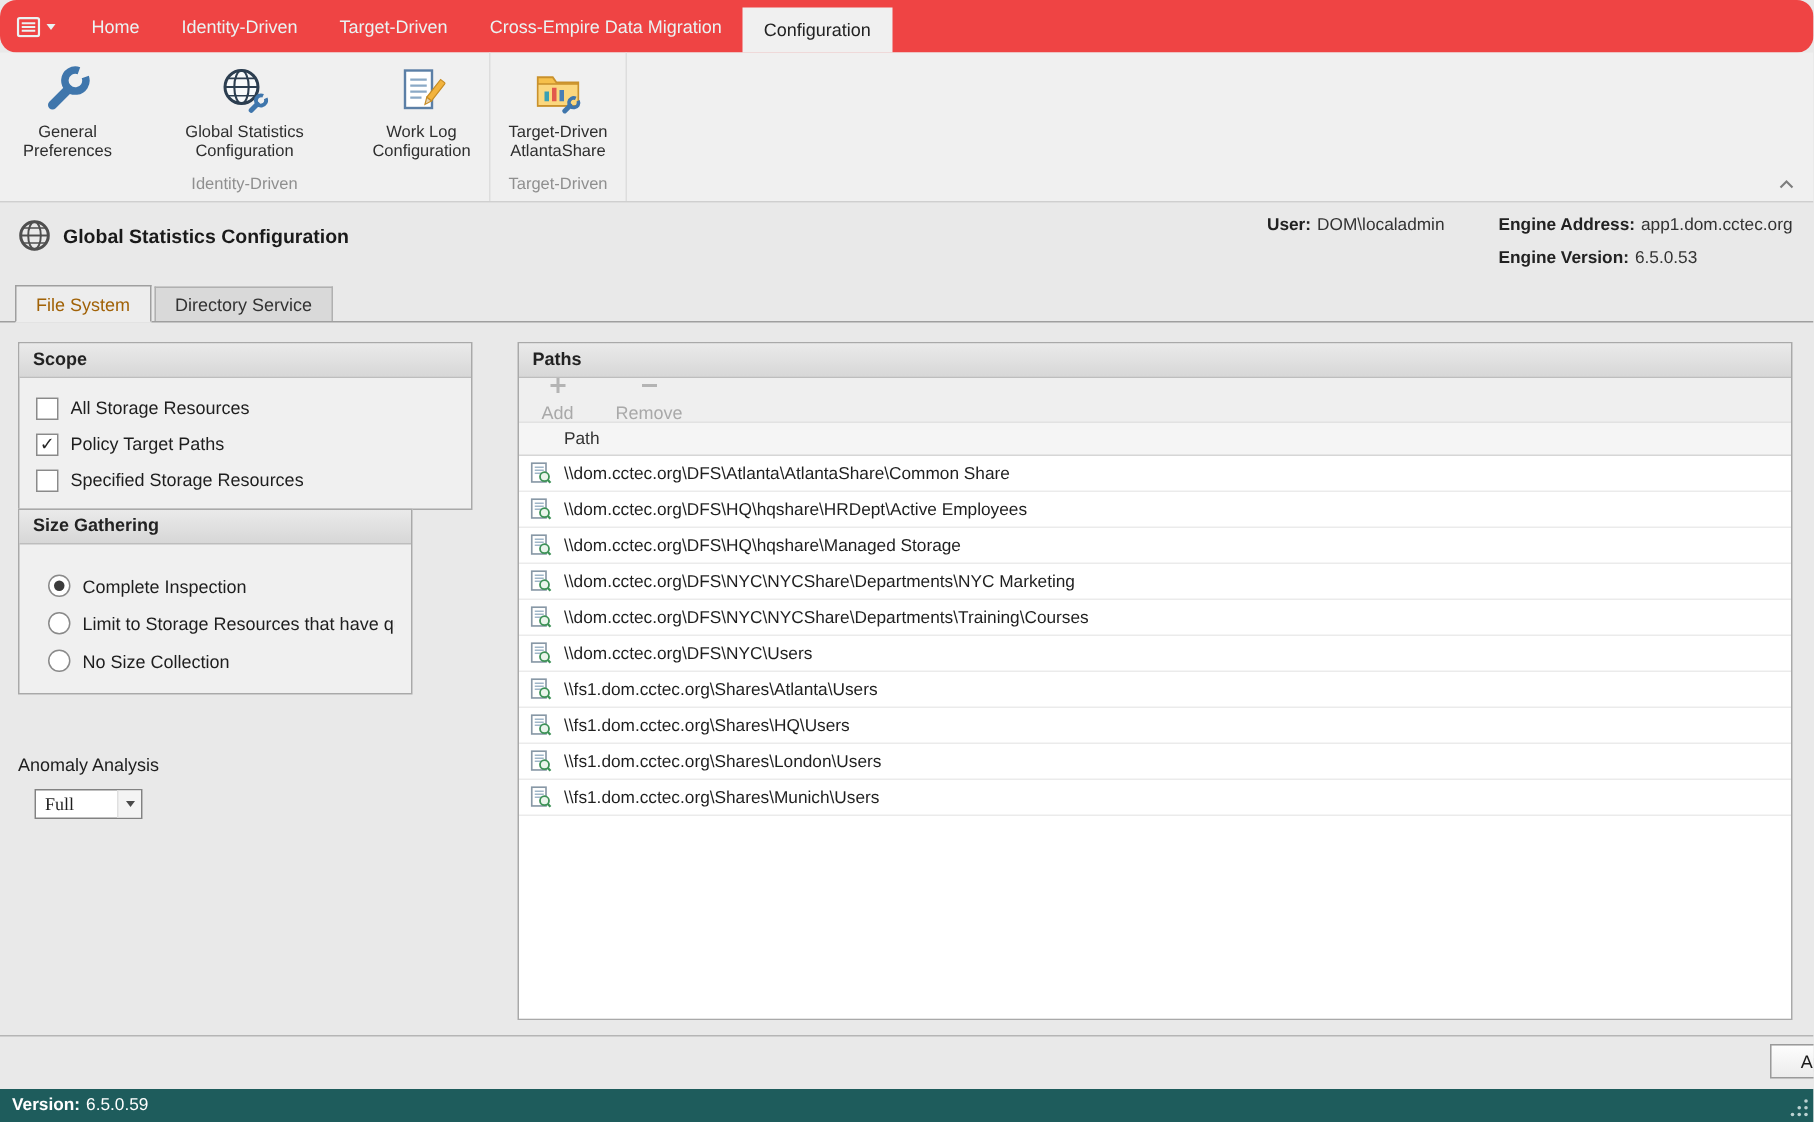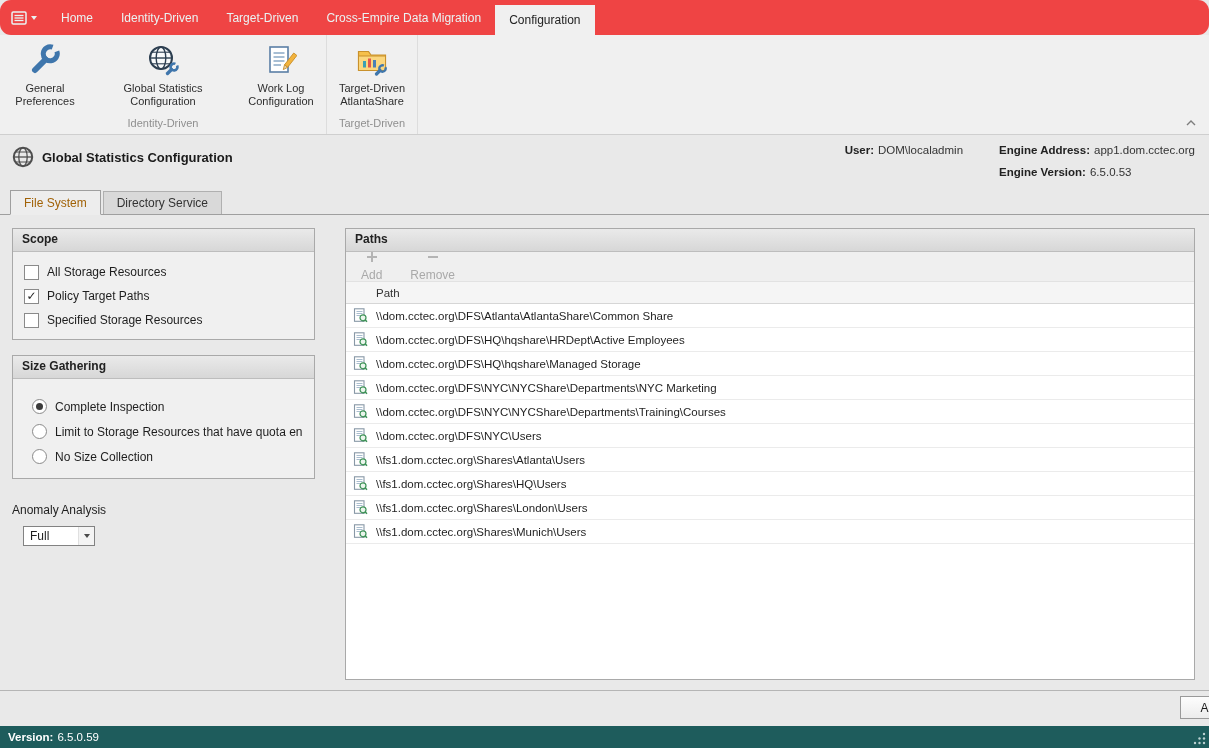--- a/index.html
+++ b/index.html
@@ -35,34 +35,34 @@
   .tab-strip{position:absolute;top:190px;left:0;right:0;height:25px;display:flex;align-items:flex-end;padding-left:10px;border-bottom:1px solid #9f9f9f;box-sizing:border-box;}
   .doc-tab{height:22px;display:flex;align-items:center;padding:0 13px;margin-right:2px;font-size:12px;background:#d9d9d9;border:1px solid #b0b0b0;border-bottom:none;color:#333;}
   .doc-tab.active{background:#ededed;border:1px solid #9f9f9f;border-bottom:1px solid #ededed;margin-bottom:-1px;height:23px;color:#a16207;}
 
   
   .workspace{position:absolute;top:215px;left:0;right:0;height:475px;border-bottom:1px solid #b5b5b5;box-sizing:content-box;}
   .groupbox{position:absolute;border:1px solid #a9a9a9;background:#f0f0f0;box-sizing:border-box;}
   .groupbox-header{height:22px;line-height:21px;padding:0 9px;font-weight:bold;background:linear-gradient(#eaeaea,#d7d7d7);border-bottom:1px solid #bdbdbd;color:#222;font-size:12px;}
 
   #scope-box{left:12px;top:13px;width:303px;height:112px;}
-  #size-box{left:12px;top:140px;width:303px;height:124px;}
+  #size-box{left:12px;top:124px;width:263px;height:124px;}
   .option-list{padding-top:8px;}
   #size-box .option-list{padding-top:15px;}
   .option-row{display:flex;align-items:center;gap:8px;padding:0 11px;height:24px;white-space:nowrap;overflow:hidden;}
   #size-box .option-row{height:25px;padding-left:19px;}
   .option-label{overflow:hidden;text-overflow:clip;white-space:nowrap;}
   .checkbox{width:13px;height:13px;border:1px solid #8a8a8a;background:#fff;flex:0 0 auto;display:flex;align-items:center;justify-content:center;}
   .checkbox.checked::after{content:"\2713";font-size:12px;font-weight:bold;color:#262626;margin-top:-1px;}
   .radio{width:13px;height:13px;border:1px solid #8a8a8a;border-radius:50%;background:#fff;flex:0 0 auto;position:relative;}
   .radio.selected::after{content:"";position:absolute;left:3px;top:3px;right:3px;bottom:3px;border-radius:50%;background:#3c3c3c;}
 
   .anomaly-row{position:absolute;left:12px;top:288px;display:flex;align-items:center;gap:9px;flex-direction:column;}
   .dropdown{width:72px;height:20px;border:1px solid #828282;background:#fff;display:flex;align-items:stretch;box-sizing:border-box;}
-  .dropdown-value{flex:1;display:flex;align-items:center;padding-left:6px;font-size:12px;}
+  .dropdown-value{flex:1;display:flex;align-items:center;padding-left:6px;font-size:12px;font-family:Liberation Serif, serif;}
   .dropdown-caret{width:15px;display:flex;align-items:center;justify-content:center;border-left:1px solid #e0e0e0;background:#f4f4f4;}
   .caret-down{width:0;height:0;border-left:3.5px solid transparent;border-right:3.5px solid transparent;border-top:4.5px solid #4a4a4a;}
 
   
   #paths-panel{left:345px;top:13px;right:14px;height:452px;display:flex;flex-direction:column;}
   .paths-toolbar{height:29px;display:flex;align-items:center;gap:28px;padding-left:15px;background:#efefef;border-bottom:1px solid #e2e2e2;flex:0 0 auto;}
   .toolbar-btn{display:flex;align-items:center;gap:6px;font-size:12px;color:#3a3a3a;}
   .toolbar-btn.disabled{color:#a9a9a9;flex-direction:column;}
   .icon-plus,.icon-minus{width:10px;height:10px;position:relative;flex:0 0 auto;}
   .icon-plus::before,.icon-minus::before{content:"";position:absolute;left:0;right:0;top:4px;height:2px;background:#3f9e3f;}

